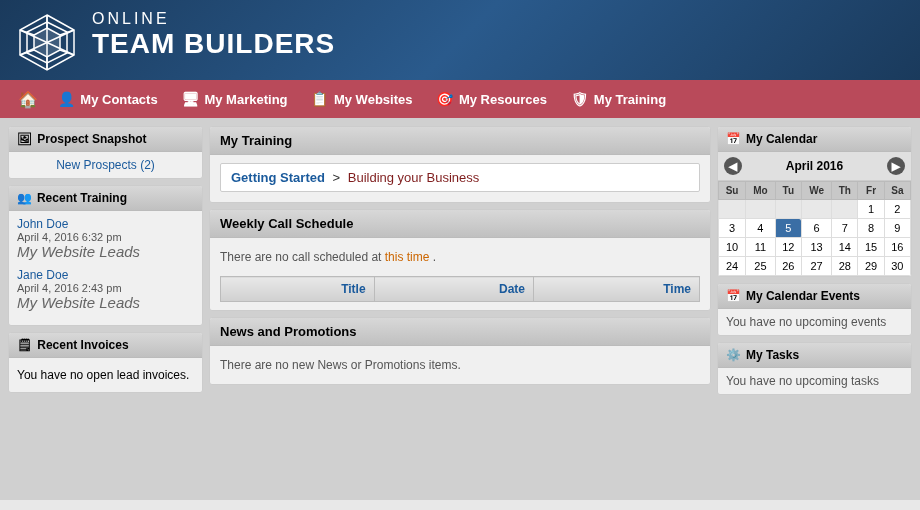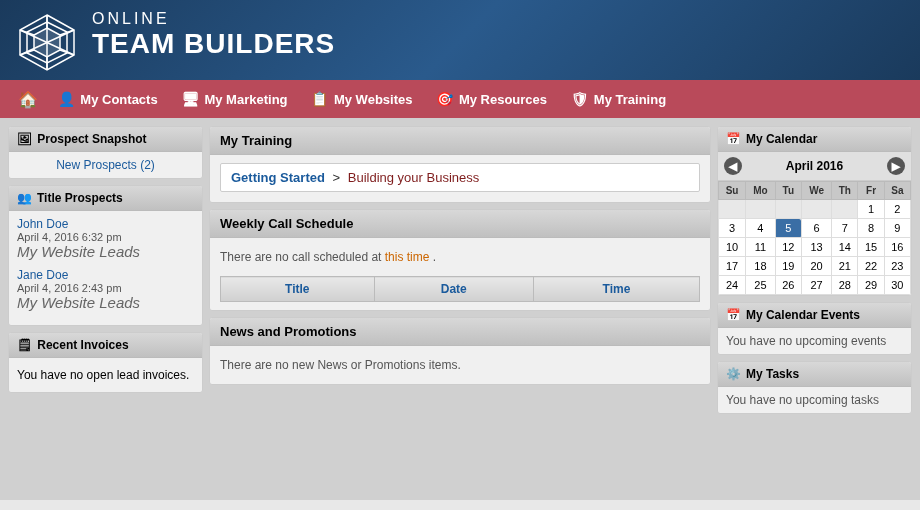--- a/index.html
+++ b/index.html
@@ -125,21 +125,21 @@
     .breadcrumb-link { color: #1a5a9c; cursor: pointer; font-weight: bold; text-align: center; }
     .breadcrumb-separator { color: #333; margin: 0 4px; }
     .breadcrumb-current { color: #7f1d1d; font-weight: normal; }
     .no-items-text { color: #555; font-size: 12px; padding: 4px 0; }
     .no-items-highlight { color: #cc6600; }
     .schedule-table { width: 100%; border-collapse: collapse; margin-top: 8px; }
     .schedule-table th {
       background: linear-gradient(to bottom, #e8e8e8, #d0d0d0);
       border: 1px solid #bbb;
       padding: 5px 8px;
-      text-align: center;
+      text-align: right;
       color: #1a5a9c;
       font-weight: bold;
       font-size: 12px;
     }
 
     
     .right-sidebar {
       width: 195px;
       flex-shrink: 0;
       display: flex;
@@ -289,21 +289,21 @@
         <a class="new-prospects-link">
           <span>New Prospects</span>
           <span>(2)</span>
         </a>
       </div>
     </div>
 
     <div class="sidebar-section">
       <div class="sidebar-section-header">
         <span>👥</span>
-        <span>Title Prospects</span>
+        <span>Recent Training</span>
       </div>
       <div class="sidebar-section-content">
         <div class="prospect-entry">
           <div class="prospect-name">John Doe</div>
           <div class="prospect-date">April 4, 2016 6:32 pm</div>
           <div class="prospect-source">My Website Leads</div>
         </div>
         <div class="prospect-entry">
           <div class="prospect-name">Jane Doe</div>
           <div class="prospect-date">April 4, 2016 2:43 pm</div>
@@ -416,29 +416,20 @@
             <tr>
               <td>10</td>
               <td>11</td>
               <td>12</td>
               <td>13</td>
               <td>14</td>
               <td>15</td>
               <td>16</td>
             </tr>
             <tr>
-              <td>17</td>
-              <td>18</td>
-              <td>19</td>
-              <td>20</td>
-              <td>21</td>
-              <td>22</td>
-              <td>23</td>
-            </tr>
-            <tr>
               <td>24</td>
               <td>25</td>
               <td>26</td>
               <td>27</td>
               <td>28</td>
               <td>29</td>
               <td>30</td>
             </tr>
           </tbody>
       </table>

